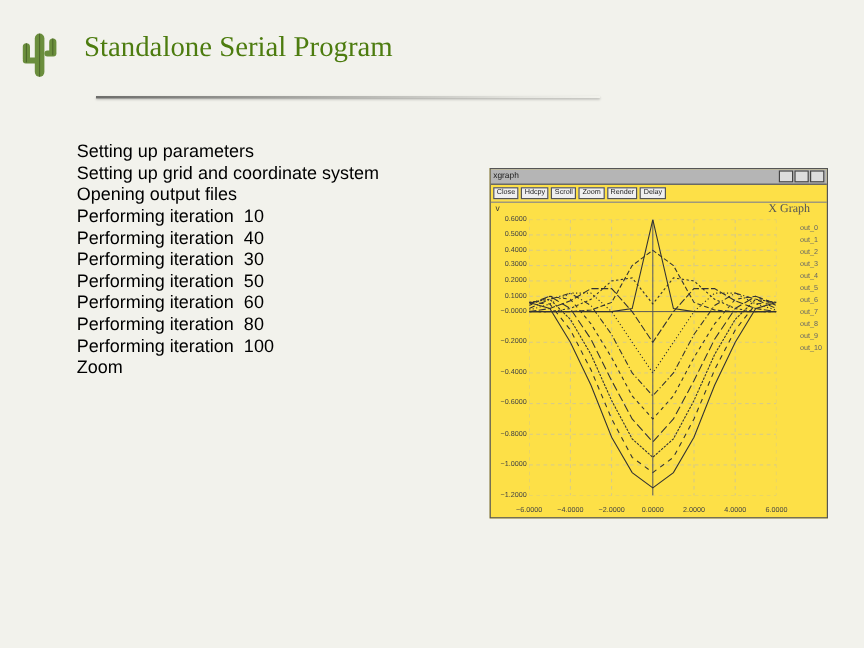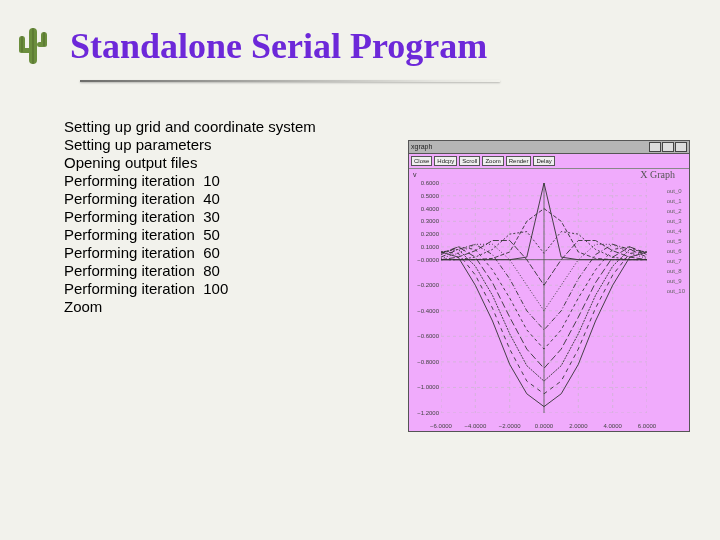--- a/index.html
+++ b/index.html
@@ -24,23 +24,23 @@
     gap: 18px;
     padding: 22px 0 0 14px;
   }
   .cactus {
     width: 38px;
     height: 48px;
     flex: 0 0 auto;
   }
   .title {
     font-family: "Times New Roman", Times, serif;
-    font-weight: 700;
-    font-size: 36px;
-    color: #6d28d9;
+    font-weight: 400;
+    font-size: 24px;
+    color: #4d7c0f;
     line-height: 1.05;
     padding-top: 6px;
   }
   .title-underline {
     position: absolute;
     left: 80px;
     top: 80px;
     width: 420px;
     height: 2px;
     background: linear-gradient(to right, rgba(0,0,0,0.55), rgba(0,0,0,0.05) 85%, rgba(0,0,0,0));
@@ -56,21 +56,21 @@
   }
   .terminal div {
     white-space: pre;
   }
   .xgraph {
     position: absolute;
     right: 30px;
     top: 140px;
     width: 280px;
     height: 290px;
-    background: #f0abfc;
+    background: #fde047;
     border: 1px solid #555;
   }
   .xgraph-titlebar {
     height: 12px;
     background: #b5b5b5;
     border-bottom: 1px solid #555;
     display: flex;
     align-items: center;
     justify-content: space-between;
     padding: 0 2px;
@@ -180,22 +180,22 @@
         <line x1="19" y1="6" x2="19" y2="42"></line>
         <line x1="8" y1="14" x2="8" y2="30"></line>
         <line x1="30" y1="10" x2="30" y2="24"></line>
       </g>
     </svg>
     <div class="title">Standalone Serial Program</div>
   </div>
   <div class="title-underline"></div>
 
   <div class="terminal">
+    <div>Setting up parameters</div>
     <div>Setting up grid and coordinate system</div>
-    <div>Setting up parameters</div>
     <div>Opening output files</div>
     <div>Performing iteration  10</div>
     <div>Performing iteration  40</div>
     <div>Performing iteration  30</div>
     <div>Performing iteration  50</div>
     <div>Performing iteration  60</div>
     <div>Performing iteration  80</div>
     <div>Performing iteration  100</div>
     <div>Zoom</div>
   </div>

